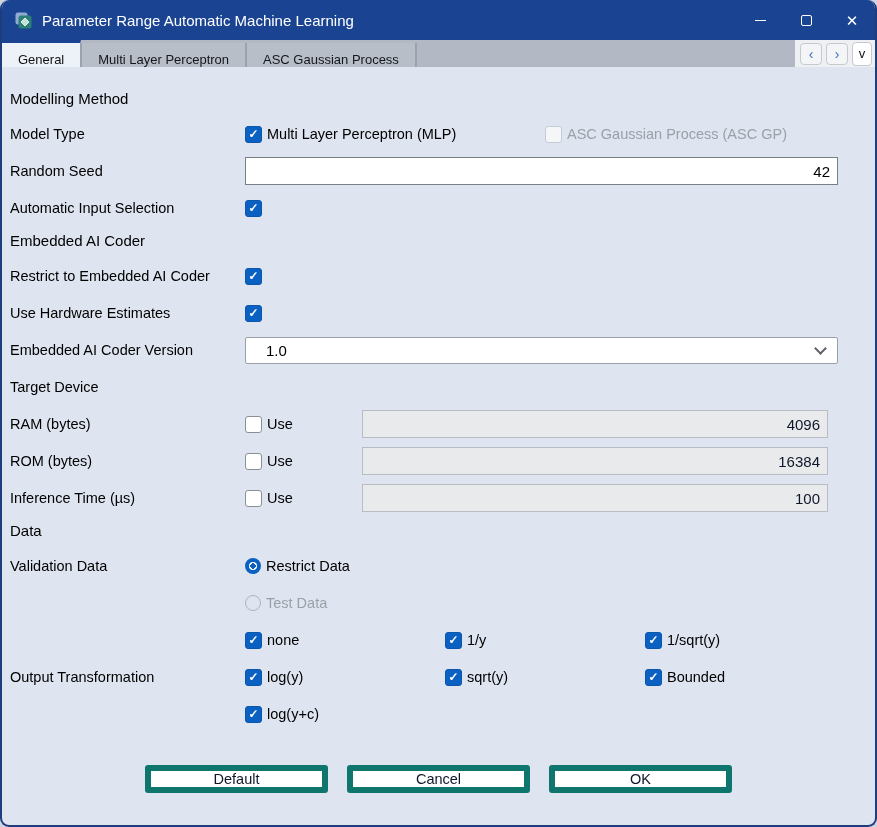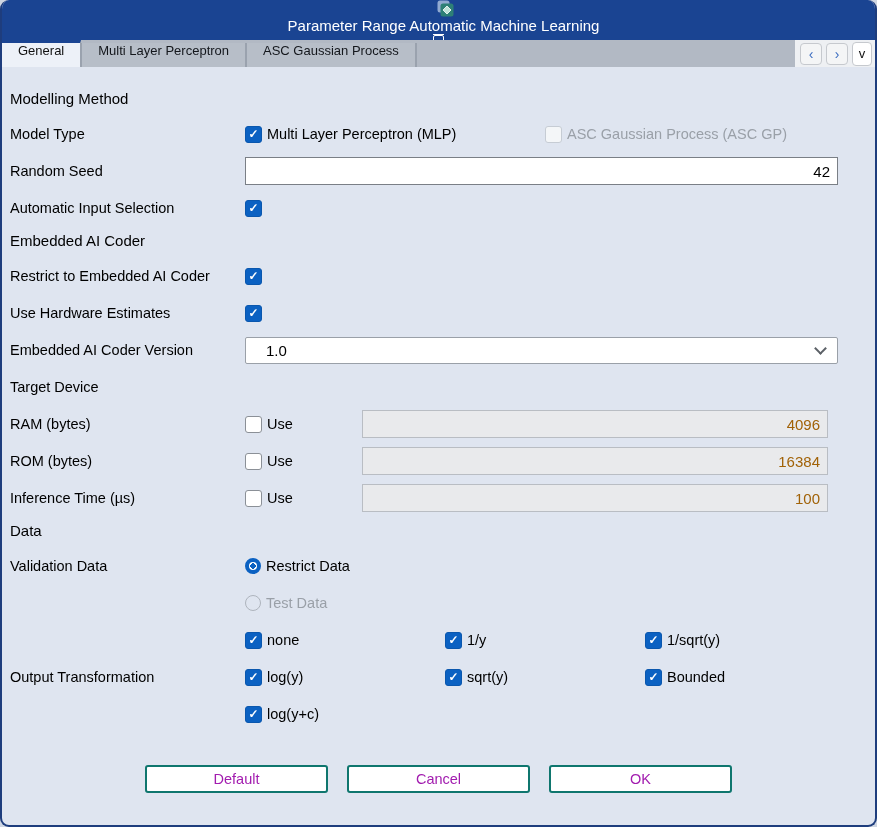--- a/index.html
+++ b/index.html
@@ -6,33 +6,32 @@
   html,body { background:#cfd6e2; font-family:"Liberation Sans", sans-serif; }
   .window {
     width:877px; height:827px; position:relative; overflow:hidden;
     border:2px solid #1e3d7d; border-top:none; border-radius:9px;
     background:#dfe5f0;
   }
   
   .titlebar {
     height:40px; background:#1a4492; display:flex; align-items:center;
     color:#ffffff;
-    flex-direction:column;
   }
   .app-icon { width:17px; height:17px; margin-left:13px; flex:0 0 auto; }
   .title-text { font-size:15px; margin-left:10px; flex:1 1 auto; white-space:nowrap; }
   .win-btn { width:46px; height:40px; display:flex; align-items:center; justify-content:center; cursor:default; }
   .glyph-min { width:11px; height:0; border-top:1px solid #fff; display:block; }
   .glyph-max { width:11px; height:11px; border:1px solid #fff; border-radius:2px; display:block; }
   .glyph-close { font-size:15px; color:#fff; line-height:1; }
   
   .tabbar {
     height:27px; background:#b2b9c4; display:flex; align-items:flex-end; position:relative;
   }
-  .tab { font-size:13px; color:#14171c; padding:0 16px; display:flex; align-items:flex-start; }
+  .tab { font-size:13px; color:#14171c; padding:0 16px; display:flex; align-items:flex-end; }
   .tab.inactive {
     height:24px; background:#b7bec8; border-left:1px solid #9aa2ae; border-right:1px solid #9aa2ae;
   }
   .tab.active {
     height:27px; background:#edf1f8; border-top:3px solid #1a4492;
     border-right:1px solid #9aa2ae; font-size:13px; color:#111;
   }
   .tab-spacer { flex:1 1 auto; height:24px; background:#b2b9c4; border-left:1px solid #9aa2ae; }
   .tab-btns { height:27px; background:#eef0f3; display:flex; align-items:center; gap:4px; padding:0 3px 0 5px; }
   .tab-scroll {
@@ -72,40 +71,40 @@
     background:radial-gradient(circle, #0b61c2 0 2.6px, #ffffff 2.7px);
   }
   .radio.disabled { border:1px solid #aeb4bd; background:transparent; }
   
   .text-input {
     height:28px; border:1px solid #7a7f86; background:#fff; font-size:15px;
     font-family:"Liberation Sans", sans-serif; color:#000; text-align:right; padding:0 7px;
   }
   .text-input.wide { width:593px; }
   .text-input.disabled {
-    width:466px; background:#e9eaec; border:1px solid #b9bdc3; color:#a16207;
+    width:466px; background:#e9eaec; border:1px solid #b9bdc3; color:#0f172a;
   }
   
   .select {
     width:593px; height:27px; background:#fff; border:1px solid #9aa0a8; border-radius:2px;
     display:flex; align-items:center; font-size:15px; color:#000; padding-left:20px;
   }
   .select .sel-value { flex:1 1 auto; }
   .chevron {
     width:9px; height:9px; border-right:2px solid #5c6167; border-bottom:2px solid #5c6167;
     transform:rotate(45deg); margin-right:12px; margin-top:-4px; flex:0 0 auto;
   }
   
   .ot-grid { display:grid; grid-template-columns:200px 200px 200px; row-gap:9px; }
   .ot-cell { height:28px; display:flex; align-items:center; }
   
   .footer { display:flex; justify-content:center; gap:19px; margin-top:37px; }
   .btn {
-    width:183px; height:28px; background:#ffffff; border:2px solid #0f766e; border-radius:3px;
-    font-size:14.5px; font-family:"Liberation Sans", sans-serif; color:#a21caf;
+    width:183px; height:28px; background:#ffffff; border:6px solid #0f766e; border-radius:3px;
+    font-size:14.5px; font-family:"Liberation Sans", sans-serif; color:#0f172a;
     display:flex; align-items:center; justify-content:center;
   }
 </style>
 </head>
 <body>
 
 <div class="window">
 
   <div class="titlebar">
     <svg class="app-icon" viewBox="0 0 17 17">

